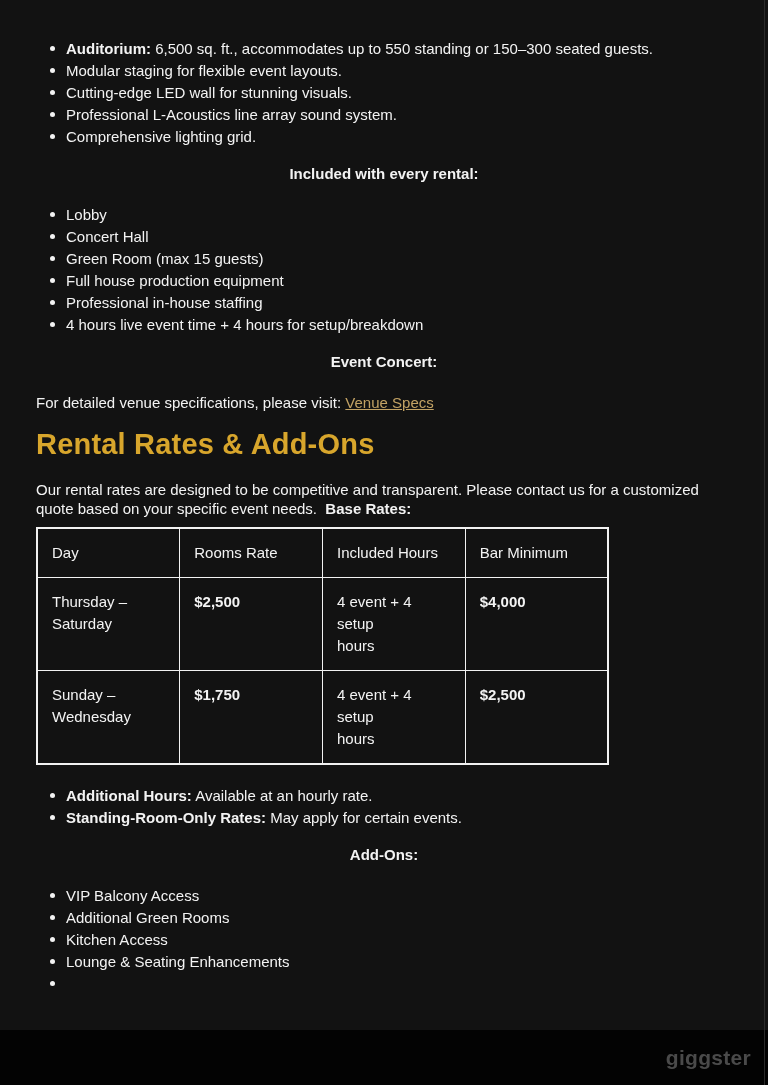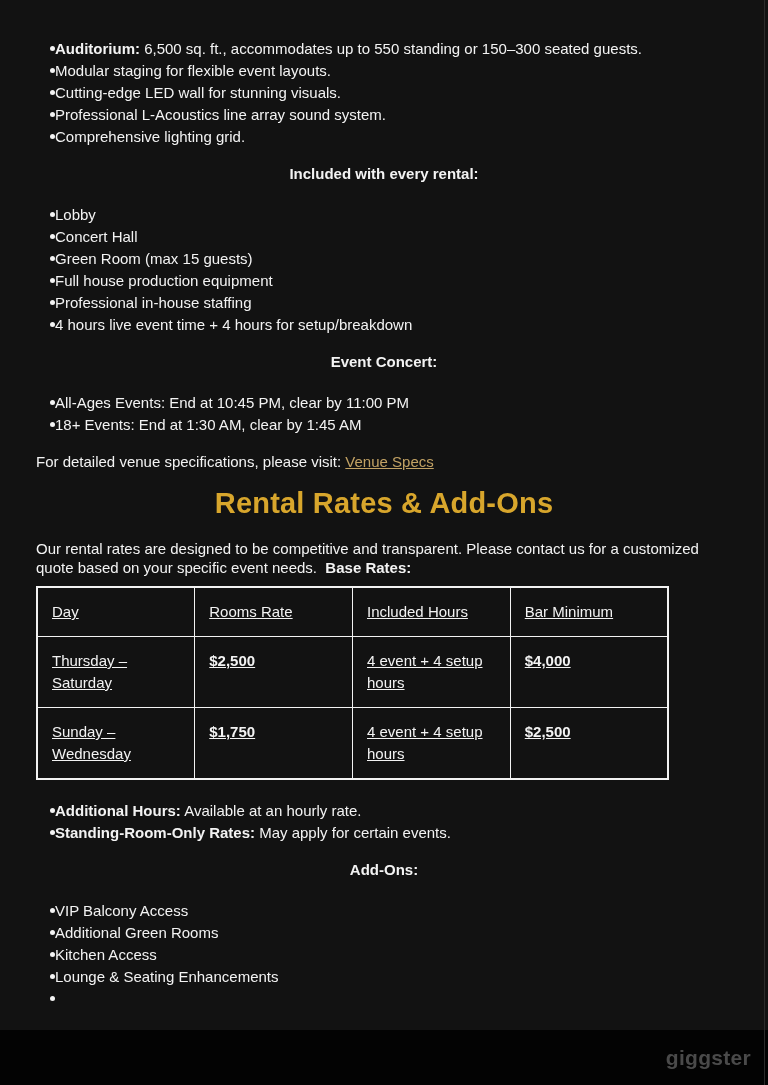--- a/index.html
+++ b/index.html
@@ -37,20 +37,21 @@
     line-height: 22px;
   }
   ul.blist {
     list-style: none;
     margin: 0 0 15px 0;
     padding: 0;
   }
   ul.blist li {
     display: flex;
     align-items: flex-start;
+    gap: 11px;
     padding-left: 14px;
     line-height: 22px;
   }
   .dot {
     flex: 0 0 auto;
     width: 5px;
     height: 5px;
     border-radius: 50%;
     background: var(--text);
     margin-top: 8px;
@@ -67,38 +68,36 @@
     margin: 0 0 12px 0;
     line-height: 22px;
   }
   h1.title {
     margin: 0 0 18px 0;
     font-size: 29px;
     line-height: 36px;
     font-weight: 700;
     color: var(--accent);
     letter-spacing: 0.2px;
-    text-align: center;
   }
   p.intro {
     margin: 0 0 9px 0;
     line-height: 19px;
   }
   a.link {
     color: var(--link);
     text-decoration: underline;
     cursor: pointer;
   }
   table.rates {
     border-collapse: collapse;
     table-layout: fixed;
-    width: 633px;
+    width: 573px;
     margin: 0 0 20px 0;
     border: 2px solid var(--table-border);
-    text-decoration: underline;
   }
   table.rates th, table.rates td {
     border: 1px solid var(--table-border);
     padding: 13px 14px;
     font-size: 15px;
     line-height: 22px;
     font-weight: 400;
     text-align: left;
     vertical-align: top;
     color: var(--text);
@@ -183,30 +182,20 @@
           <span class="li-text">Professional in-house staffing</span>
         </li>
       <li>
           <span class="dot"></span>
           <span class="li-text">4 hours live event time + 4 hours for setup/breakdown</span>
         </li>
     </ul>
 
     <p class="bold-label">Event Concert:</p>
 
-    <ul class="blist">
-      <li>
-          <span class="dot"></span>
-          <span class="li-text">All-Ages Events: End at 10:45 PM, clear by 11:00 PM</span>
-        </li>
-      <li>
-          <span class="dot"></span>
-          <span class="li-text">18+ Events: End at 1:30 AM, clear by 1:45 AM</span>
-        </li>
-    </ul>
 
     <p class="para"><span>For detailed venue specifications, please visit: </span><a class="link">Venue Specs</a></p>
 
     <h1 class="title">Rental Rates &amp; Add-Ons</h1>
 
     <p class="intro"><span>Our rental rates are designed to be competitive and transparent. Please contact us for a customized quote based on your specific event needs.&nbsp; </span><b class="lead">Base Rates:</b></p>
 
     <table class="rates">
       <thead>
         <tr>

